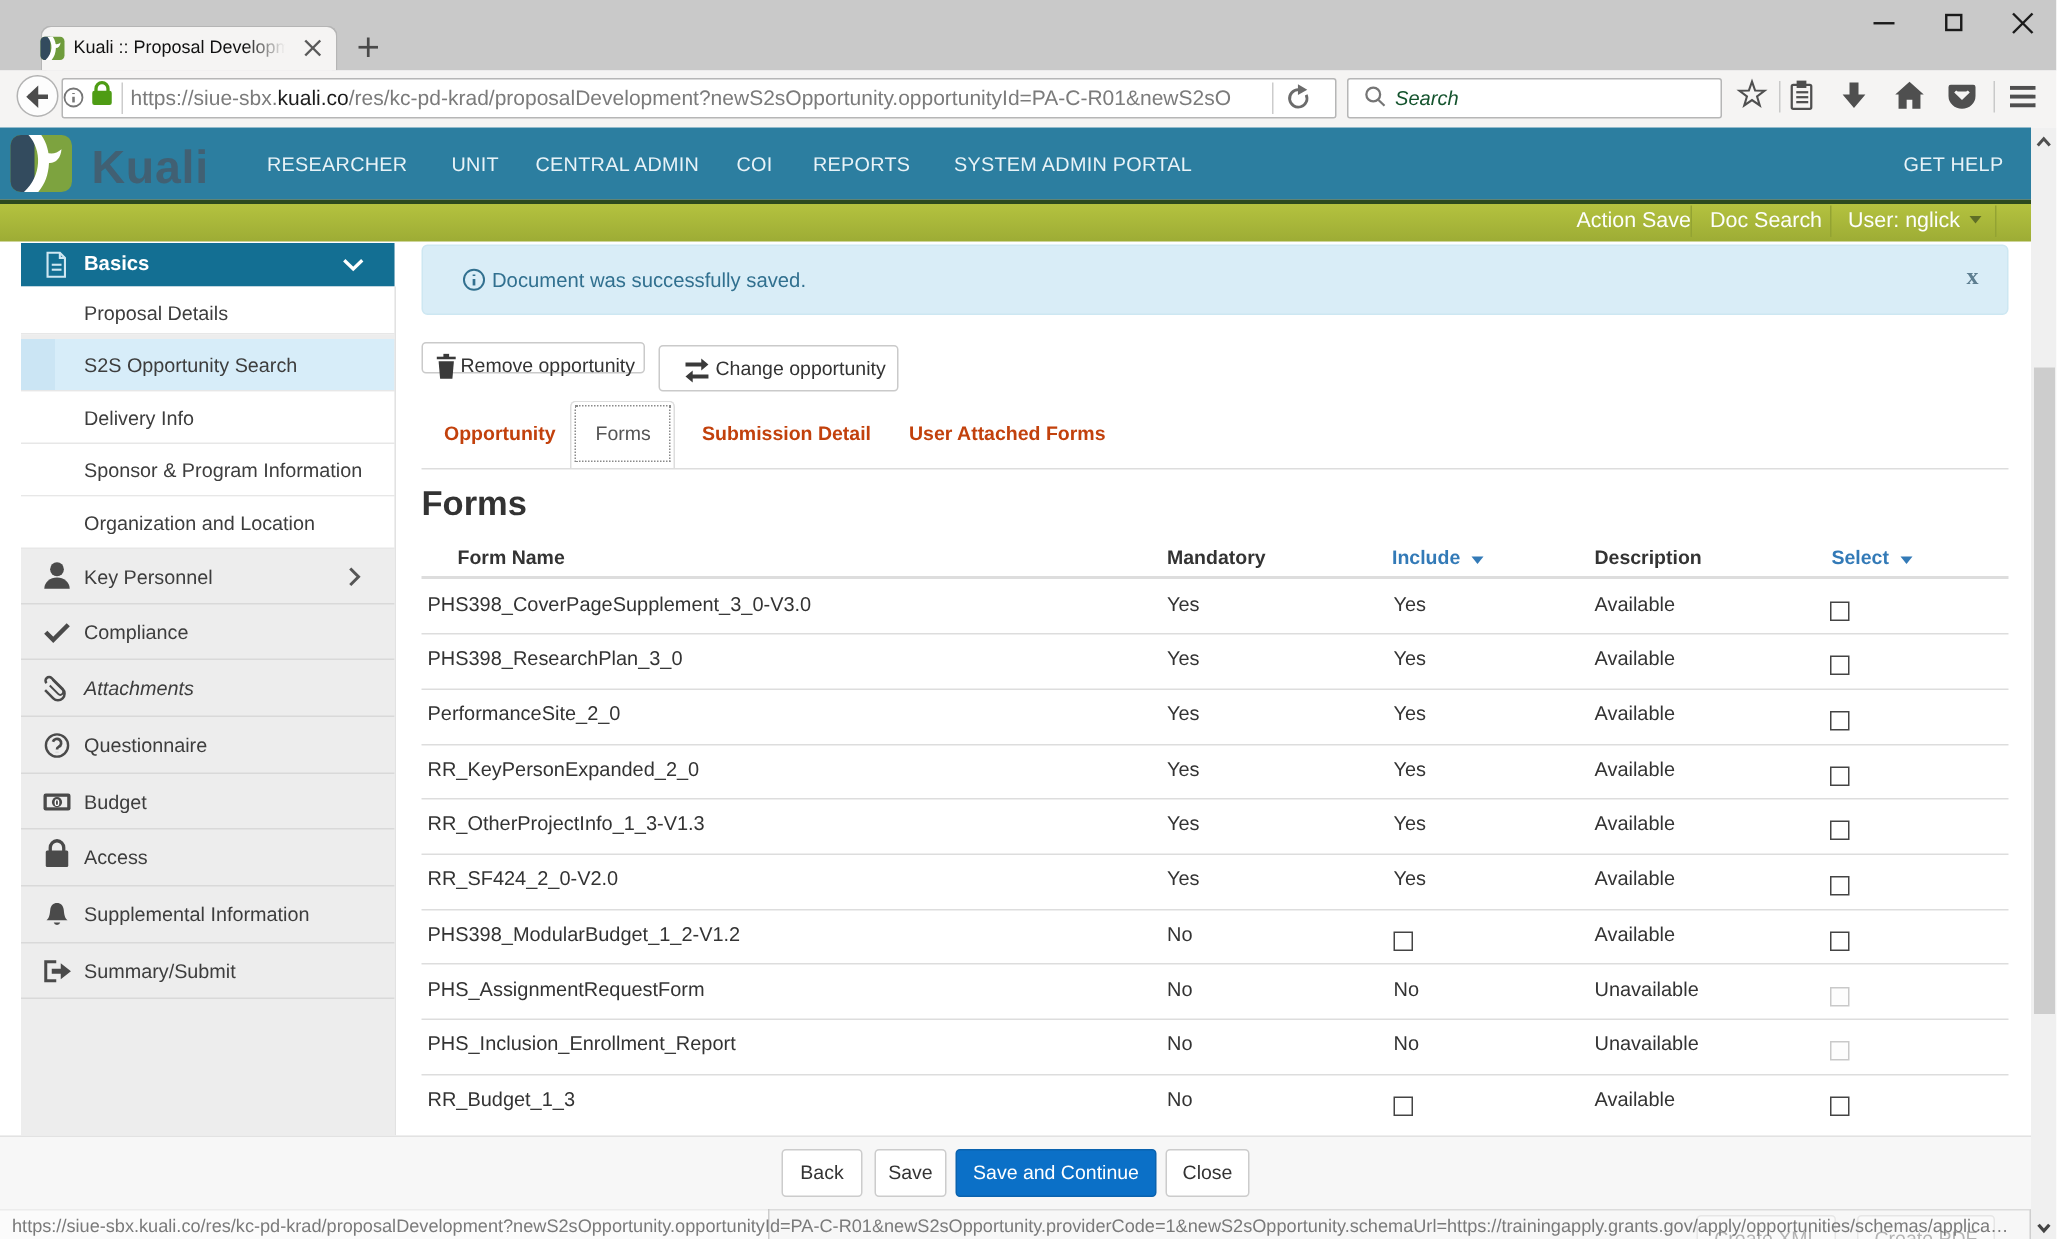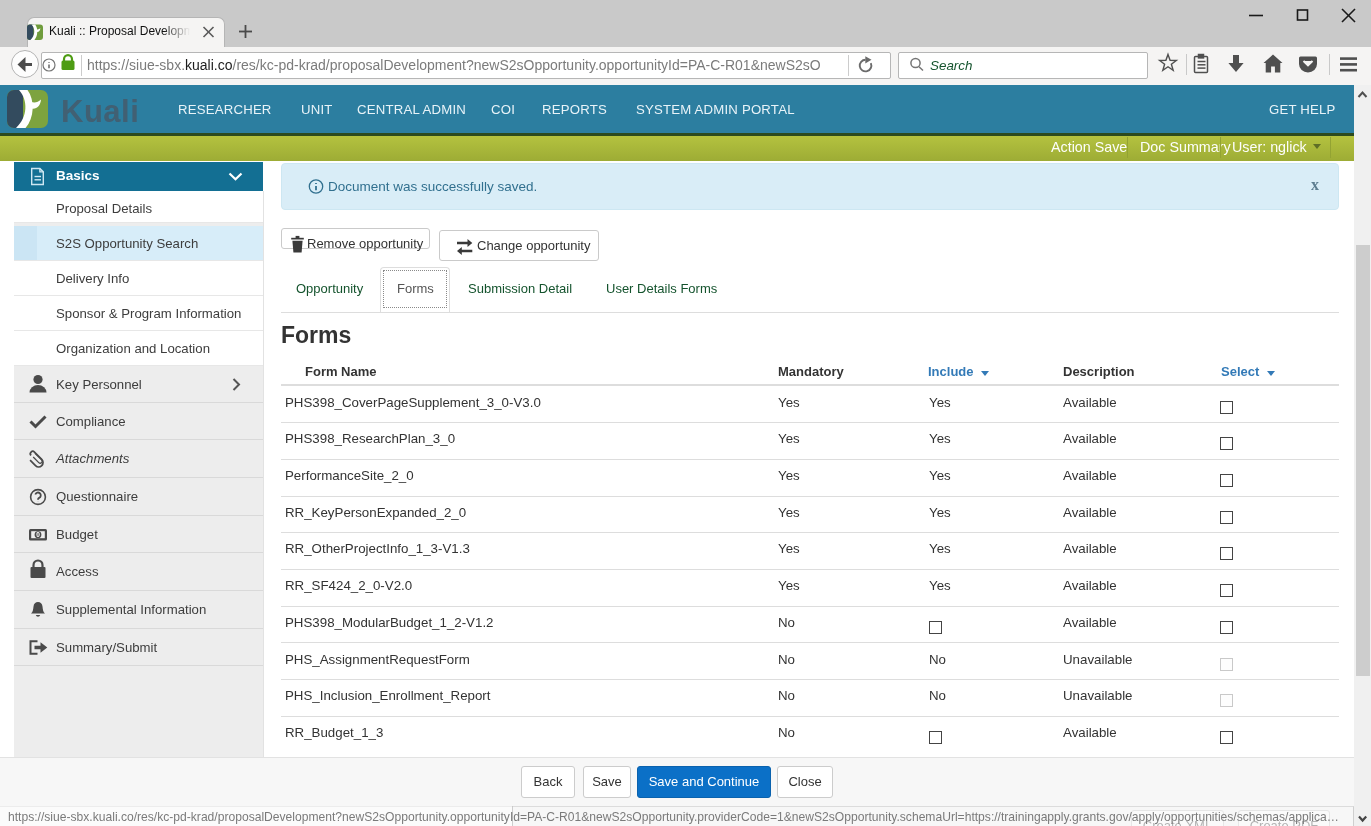--- a/index.html
+++ b/index.html
@@ -41,21 +41,21 @@
 #basics { top:0; height:29px; background:#136f93; }
 #basics .stext { color:#fff; font-weight:bold; font-size:13.5px; }
 
 
 #alert { left:281px; top:163px; width:1058px; height:47px; background:#d9edf7; border:1px solid #cde7f2; border-radius:4px; }
 #alerttext { left:328px; top:179px; font-size:13.5px; color:#31708f; }
 #alertx { left:1311px; top:176px; font-size:16px; font-weight:bold; color:#5d7e90; font-family:"Liberation Serif", serif; }
 .btn { position:absolute; background:#fff; border:1px solid #cacaca; border-radius:3px; font-size:13px; color:#333; }
 #btnremove { left:281px; top:228px; width:149px; height:21px; }
 #btnchange { left:439px; top:230px; width:160px; height:31px; }
-.tablink { top:281px; font-size:13px; color:#14532d; }
+.tablink { top:281px; font-size:13px; color:#c2410c;font-weight:bold; }
 #tabsline { left:281px; top:312px; width:1058px; height:1px; background:#ddd; }
 #formstab { left:380px; top:267px; width:70px; height:45px; background:#fff; border:1px solid #ddd; border-bottom:none; border-radius:4px 4px 0 0; }
 #formstabdot { left:383px; top:270px; width:64px; height:38px; border:1px dotted #8a8a8a; }
 #formstext { left:397px; top:281px; font-size:13px; color:#555; }
 #formsh { left:281px; top:322px; font-size:23px; font-weight:bold; color:#333; }
 
 
 .th { position:absolute; font-size:13px; font-weight:bold; color:#333; }
 .td { position:absolute; font-size:13.3px; color:#333; }
 .bluehead { color:#337ab7; }
@@ -95,21 +95,21 @@
 <div class="abs knav" style="left:301px;">UNIT</div>
 <div class="abs knav" style="left:357px;">CENTRAL ADMIN</div>
 <div class="abs knav" style="left:491px;">COI</div>
 <div class="abs knav" style="left:542px;">REPORTS</div>
 <div class="abs knav" style="left:636px;">SYSTEM ADMIN PORTAL</div>
 <div class="abs knav" style="left:1269px;">GET HELP</div>
 
 <div class="abs" id="greenbar"></div>
 <div class="abs glink" style="left:1051px;">Action Save</div>
 <div class="abs gsep" style="left:1127px;"></div>
-<div class="abs glink" style="left:1140px;">Doc Summary</div>
+<div class="abs glink" style="left:1140px;">Doc Search</div>
 <div class="abs gsep" style="left:1220px;"></div>
 <div class="abs glink" style="left:1232px;">User: nglick</div>
 <div class="abs caret" style="left:1313px; top:144px; border-left-width:4.5px; border-right-width:4.5px; border-top-width:5px; border-top-color:#5f6e26;"></div>
 <div class="abs gsep" style="left:1330px;"></div>
 
 <div class="abs" id="sidebar"></div>
 <div class="srow" id="basics" style="top:162px;">
     <span class="stext" style="top:6px;">Basics</span>
   </div>
 <div class="srow swhite" style="top:191px; height:32px;">
@@ -161,21 +161,21 @@
   </div>
 <div class="btn" id="btnchange">
     <span style="position:absolute;left:37px;top:7px;">Change opportunity</span>
   </div>
 
 <div class="abs tablink" style="left:296px;">Opportunity</div>
 <div class="abs" id="formstab"></div>
 <div class="abs" id="formstabdot"></div>
 <div class="abs" id="formstext">Forms</div>
 <div class="abs tablink" style="left:468px;">Submission Detail</div>
-<div class="abs tablink" style="left:606px;">User Details Forms</div>
+<div class="abs tablink" style="left:606px;">User Attached Forms</div>
 <div class="abs" id="tabsline"></div>
 
 <div class="abs" id="formsh">Forms</div>
 
 <div class="th" style="left:285px; top:364px;padding-left:20px;">Form Name</div>
 <div class="th" style="left:778px; top:364px;">Mandatory</div>
 <div class="th bluehead" style="left:928px; top:364px;">Include</div>
 <div class="caret" style="left:981px; top:371px;"></div>
 <div class="th" style="left:1063px; top:364px;">Description</div>
 <div class="th bluehead" style="left:1221px; top:364px;">Select</div>

